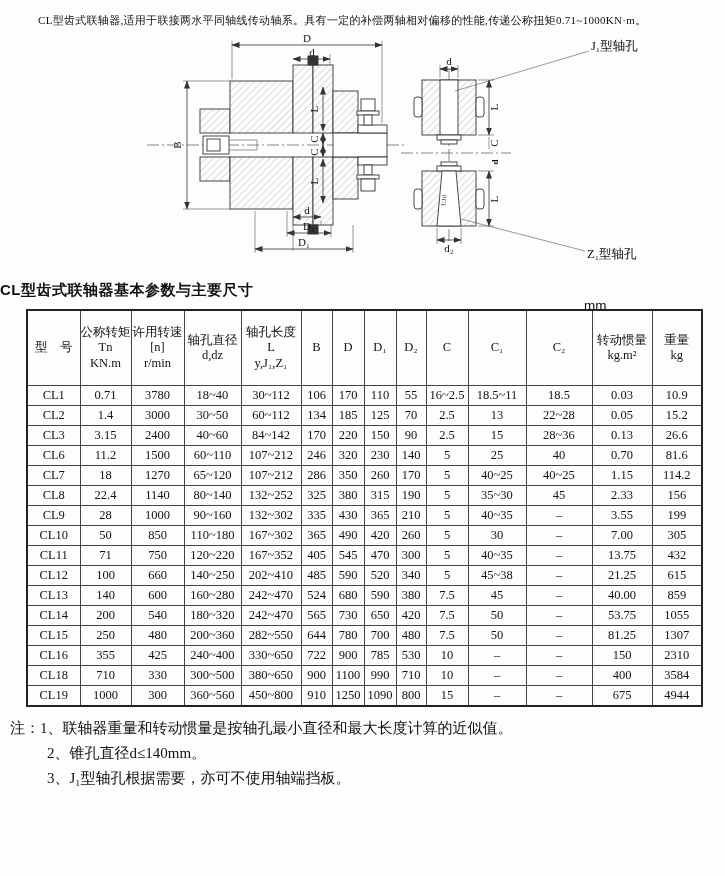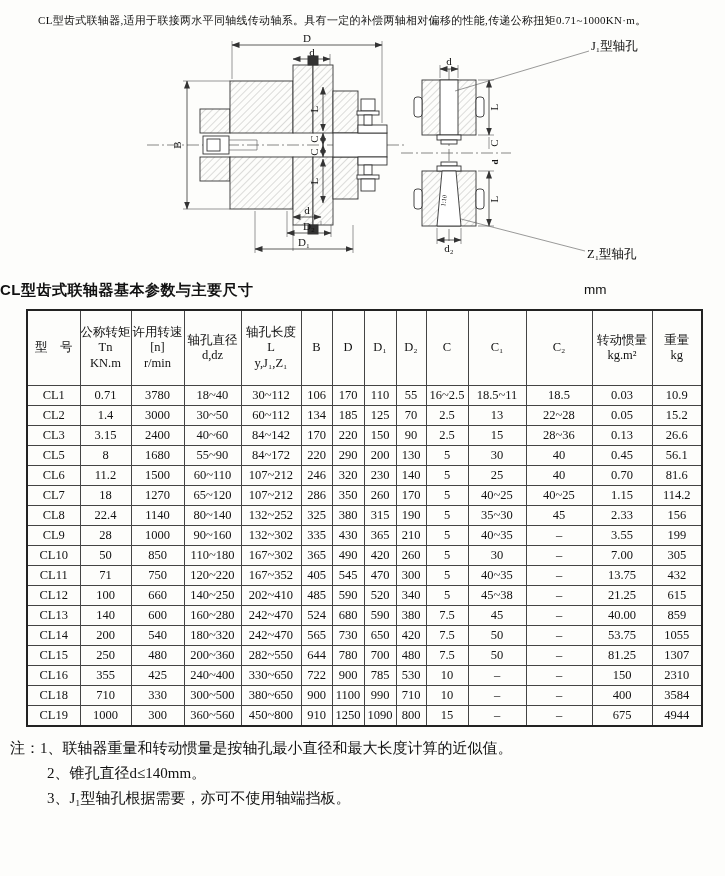--- a/index.html
+++ b/index.html
@@ -28,21 +28,21 @@
   .el{stroke:#555;stroke-width:0.6;fill:none;}
   .cl{stroke:#555;stroke-width:0.7;stroke-dasharray:12 3 2 3;}
 
   .title-row{position:relative;height:22px;margin-top:8px;}
   .table-title{
     display:block;text-align:left;
     font-family:"Liberation Sans","DejaVu Sans",sans-serif;
     font-weight:bold;font-size:15px;letter-spacing:0.5px;
   }
   .unit{
-    position:absolute;left:584px;top:1px;font-size:13.5px;
+    position:absolute;left:584px;top:17px;font-size:13.5px;
     font-family:"Liberation Sans","DejaVu Sans",sans-serif;
   }
   table{
     border-collapse:collapse;table-layout:fixed;
     margin:6px 0 0 26px;width:675px;
     border:2px solid #222;
   }
   th,td{
     border:1px solid #444;text-align:center;vertical-align:middle;
     font-size:12.5px;padding:0;overflow:hidden;
@@ -273,36 +273,20 @@
         <td>220</td>
         <td>150</td>
         <td>90</td>
         <td>2.5</td>
         <td>15</td>
         <td>28~36</td>
         <td>0.13</td>
         <td>26.6</td>
       </tr>
       <tr>
-        <td>CL5</td>
-        <td>8</td>
-        <td>1680</td>
-        <td>55~90</td>
-        <td>84~172</td>
-        <td>220</td>
-        <td>290</td>
-        <td>200</td>
-        <td>130</td>
-        <td>5</td>
-        <td>30</td>
-        <td>40</td>
-        <td>0.45</td>
-        <td>56.1</td>
-      </tr>
-      <tr>
         <td>CL6</td>
         <td>11.2</td>
         <td>1500</td>
         <td>60~110</td>
         <td>107~212</td>
         <td>246</td>
         <td>320</td>
         <td>230</td>
         <td>140</td>
         <td>5</td>

